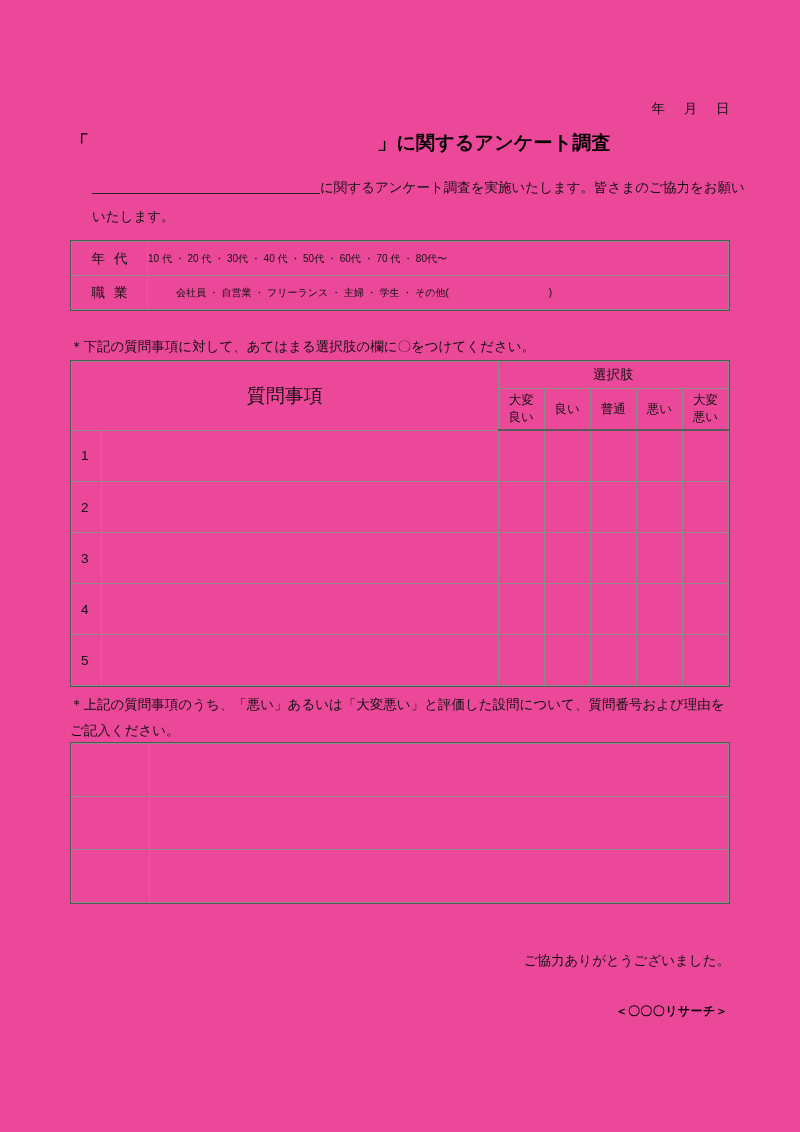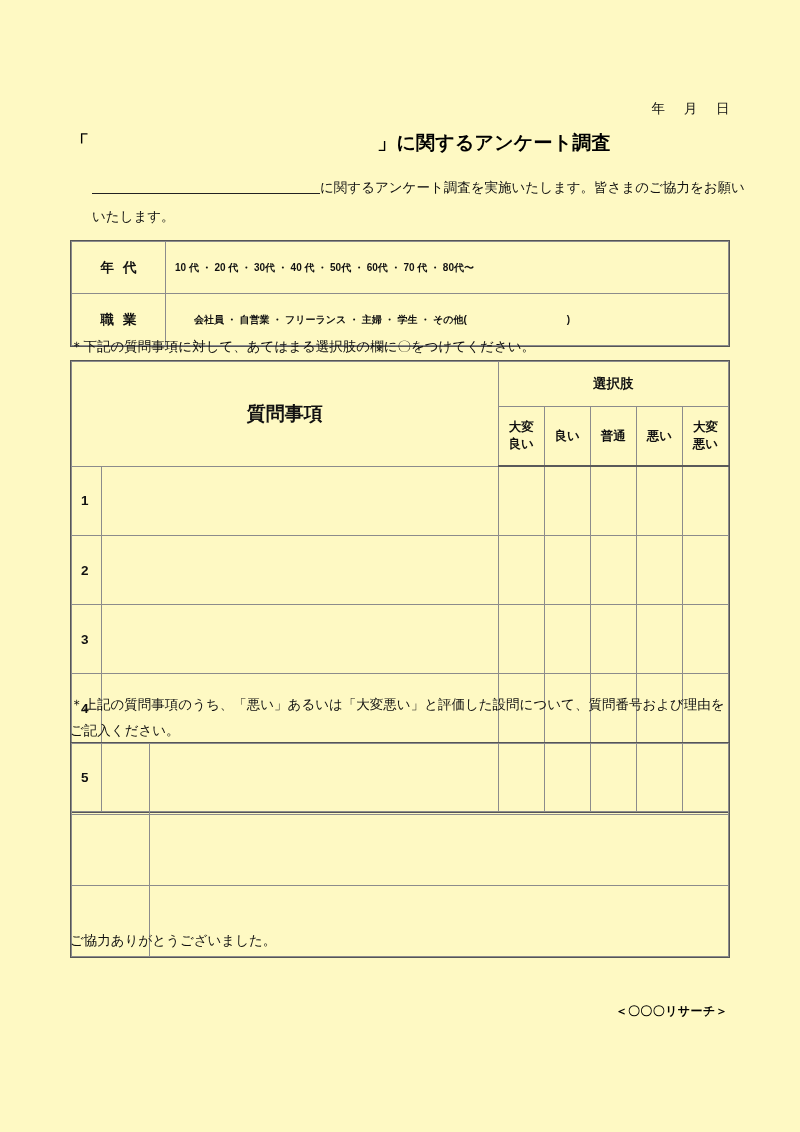--- a/index.html
+++ b/index.html
@@ -9,21 +9,21 @@
   }
   body {
     font-family: "Liberation Sans", "DejaVu Sans", sans-serif;
     color: #000000;
     -webkit-font-smoothing: antialiased;
   }
   .page {
     position: relative;
     width: 800px;
     height: 1132px;
-    background: #fef9c3;
+    background: #ec4899;
     box-sizing: border-box;
     overflow: hidden;
   }
 
   
   .date-line {
     position: absolute;
     top: 100px;
     right: 70px;
     font-size: 13.5px;
@@ -70,22 +70,22 @@
     position: absolute;
     left: 70px;
     width: 658px;
     border-collapse: collapse;
     table-layout: fixed;
     font-size: 13.5px;
     color: #111;
   }
   .grid td, .grid th {
     border: 1px solid #8c8c8c;
-    font-weight: bold;
-    padding: 9px;
+    font-weight: normal;
+    padding: 0;
   }
   .grid-wrap {
     position: absolute;
     left: 70px;
     width: 658px;
     border: 1px solid #555;
     box-sizing: content-box;
   }
   .grid-wrap > table {
     position: static;
@@ -173,24 +173,24 @@
     vertical-align: middle;
     height: 27px;
     font-size: 13.5px;
     border-bottom: 2px solid #5a5a5a;
   }
   .r-row td { height: 52px; }
 
   
   .thanks {
     position: absolute;
-    top: 932px;
+    top: 952px;
     left: 70px;
     width: 660px;
-    text-align: left;
+    text-align: right;
     font-size: 13.5px;
     color: #111;
   }
   .company {
     position: absolute;
     top: 1003px;
     right: 72px;
     font-size: 12px;
     font-weight: bold;
     letter-spacing: 0.4px;

